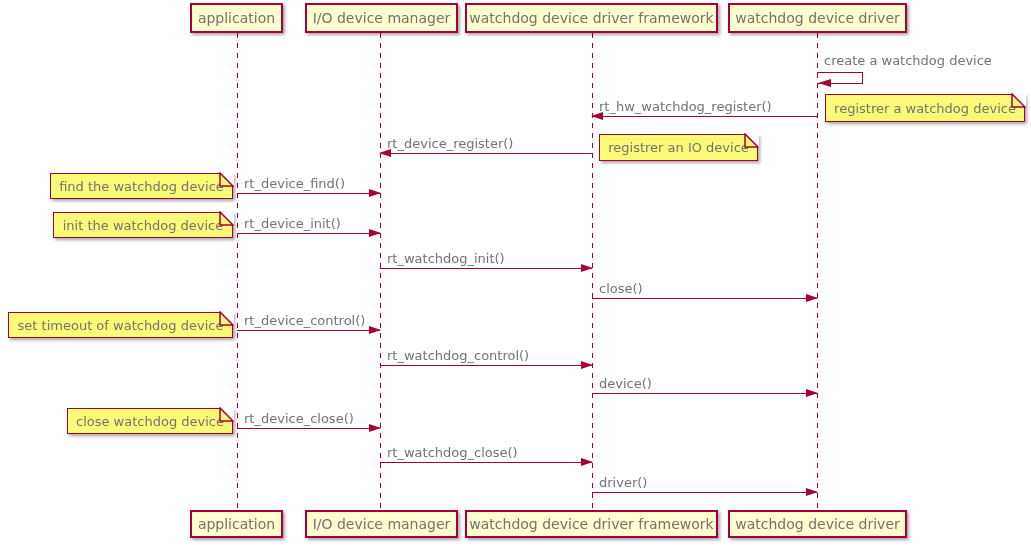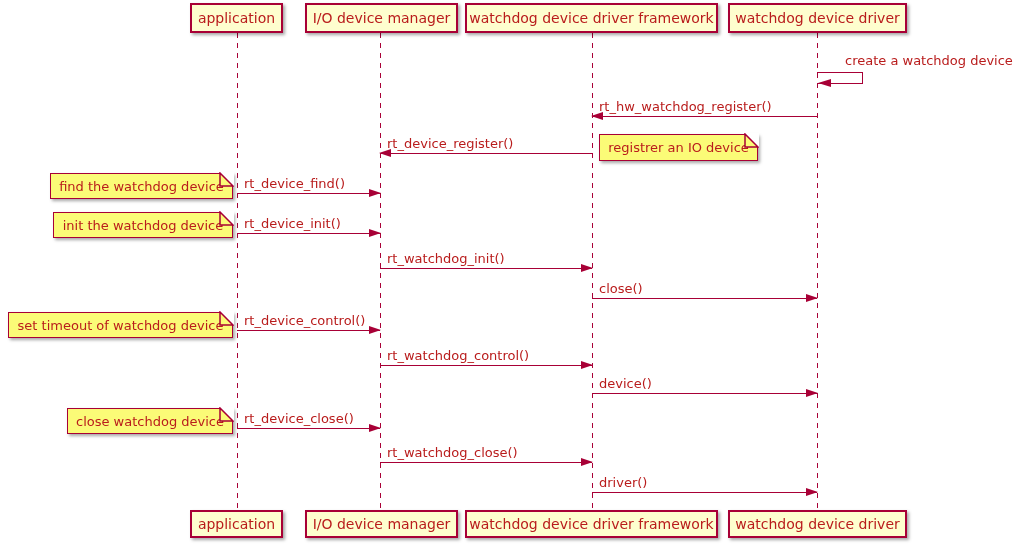--- a/index.html
+++ b/index.html
@@ -1,18 +1,18 @@
 <!DOCTYPE html>
 <html><head>
 <meta charset="utf-8">
 <style>
   html,body { margin:0; padding:0; background:#ffffff; }
   .diagram {
     position:relative; width:1031px; height:549px; background:#ffffff;
-    font-family:"DejaVu Sans", sans-serif; color:#b91c1c; overflow:hidden;
+    font-family:"DejaVu Sans", sans-serif; color:#737373; overflow:hidden;
   }
   
   .lifeline {
     position:absolute; top:33px; height:477px; width:1px;
     background:repeating-linear-gradient(to bottom,#A80036 0 5px, transparent 5px 10px);
   }
   
   .participant {
     position:absolute; height:30px; box-sizing:border-box;
     background:#FEFECE; border:2px solid #A80036;
@@ -31,21 +31,21 @@
     border-top:4.5px solid transparent; border-bottom:4.5px solid transparent;
   }
   .head.right { right:-1px; top:-4px; border-left:12px solid #A80036; }
   .head.left  { left:-1px;  top:-4px; border-right:12px solid #A80036; }
   
   .self { position:absolute; }
   .self .loop {
     position:absolute; left:0; top:0; width:46px; height:12px; box-sizing:border-box;
     border:1px solid #A80036; border-left:none;
   }
-  .self .label { position:absolute; left:28px; top:-19px; font-size:13px; line-height:15px; white-space:nowrap; }
+  .self .label { position:absolute; left:7px; top:-19px; font-size:13px; line-height:15px; white-space:nowrap; }
   .self .head { left:1px; top:7px; border-right:13px solid #A80036; }
   
   .note {
     position:absolute; box-sizing:border-box;
     background:#FBFB77; border:1.5px solid #A80036;
     display:flex; align-items:center; justify-content:center;
     font-size:13px; white-space:nowrap;
     box-shadow:2px 2px 3px rgba(0,0,0,0.35);
   }
   .note .fold { position:absolute; top:-2px; right:-2px; width:15px; height:15px; }
@@ -141,20 +141,27 @@
     <span class="line"></span>
     <span class="head right"></span>
   </div>
 
   <div class="msg" style="left:592px; top:492px; width:225px;">
     <span class="label">driver()</span>
     <span class="line"></span>
     <span class="head right"></span>
   </div>
 
+  <div class="note" style="left:825px; top:94px; width:200px; height:28px;">
+    <span>registrer a watchdog device</span>
+    <svg class="fold" viewBox="0 0 15 15">
+      <polygon points="0,0 15,0 15,15" fill="#ffffff"></polygon>
+      <polygon points="1,1 1,14 14,14" fill="#FBFB77" stroke="#A80036" stroke-width="1.5"></polygon>
+    </svg>
+  </div>
 
   <div class="note" style="left:599px; top:134px; width:159px; height:27px;">
     <span>registrer an IO device</span>
     <svg class="fold" viewBox="0 0 15 15">
       <polygon points="0,0 15,0 15,15" fill="#ffffff"></polygon>
       <polygon points="1,1 1,14 14,14" fill="#FBFB77" stroke="#A80036" stroke-width="1.5"></polygon>
     </svg>
   </div>
 
   <div class="note" style="left:50px; top:173px; width:183px; height:26px;">

